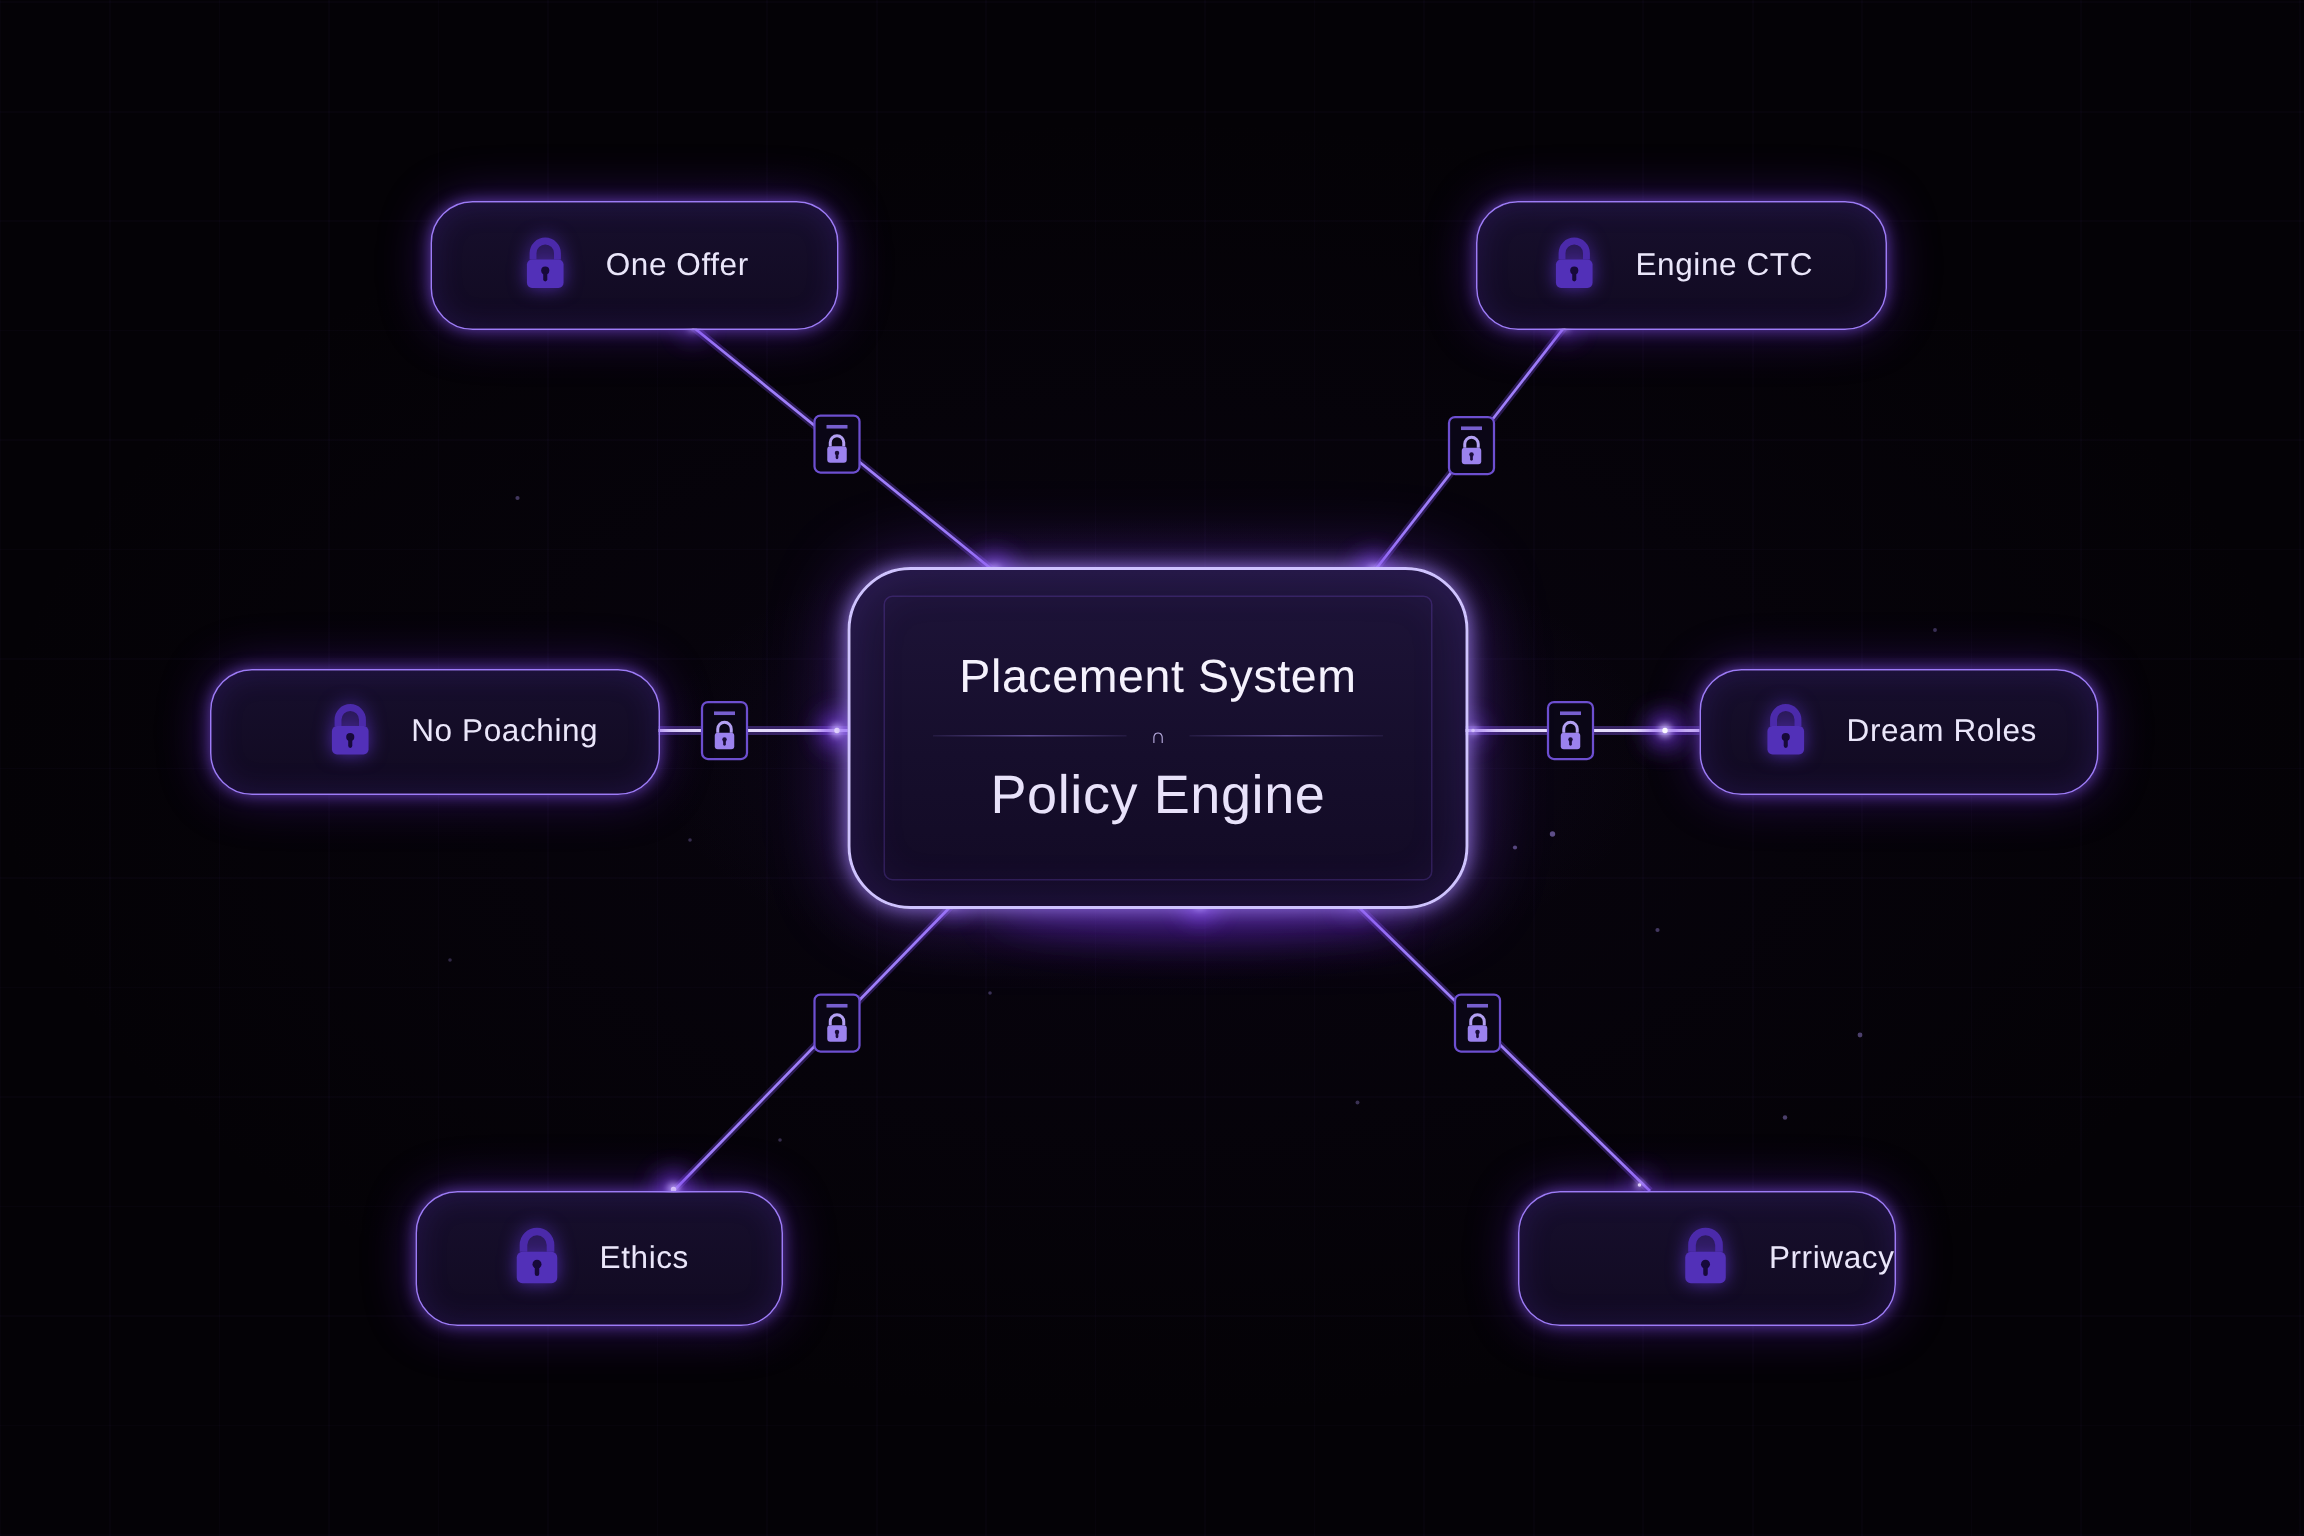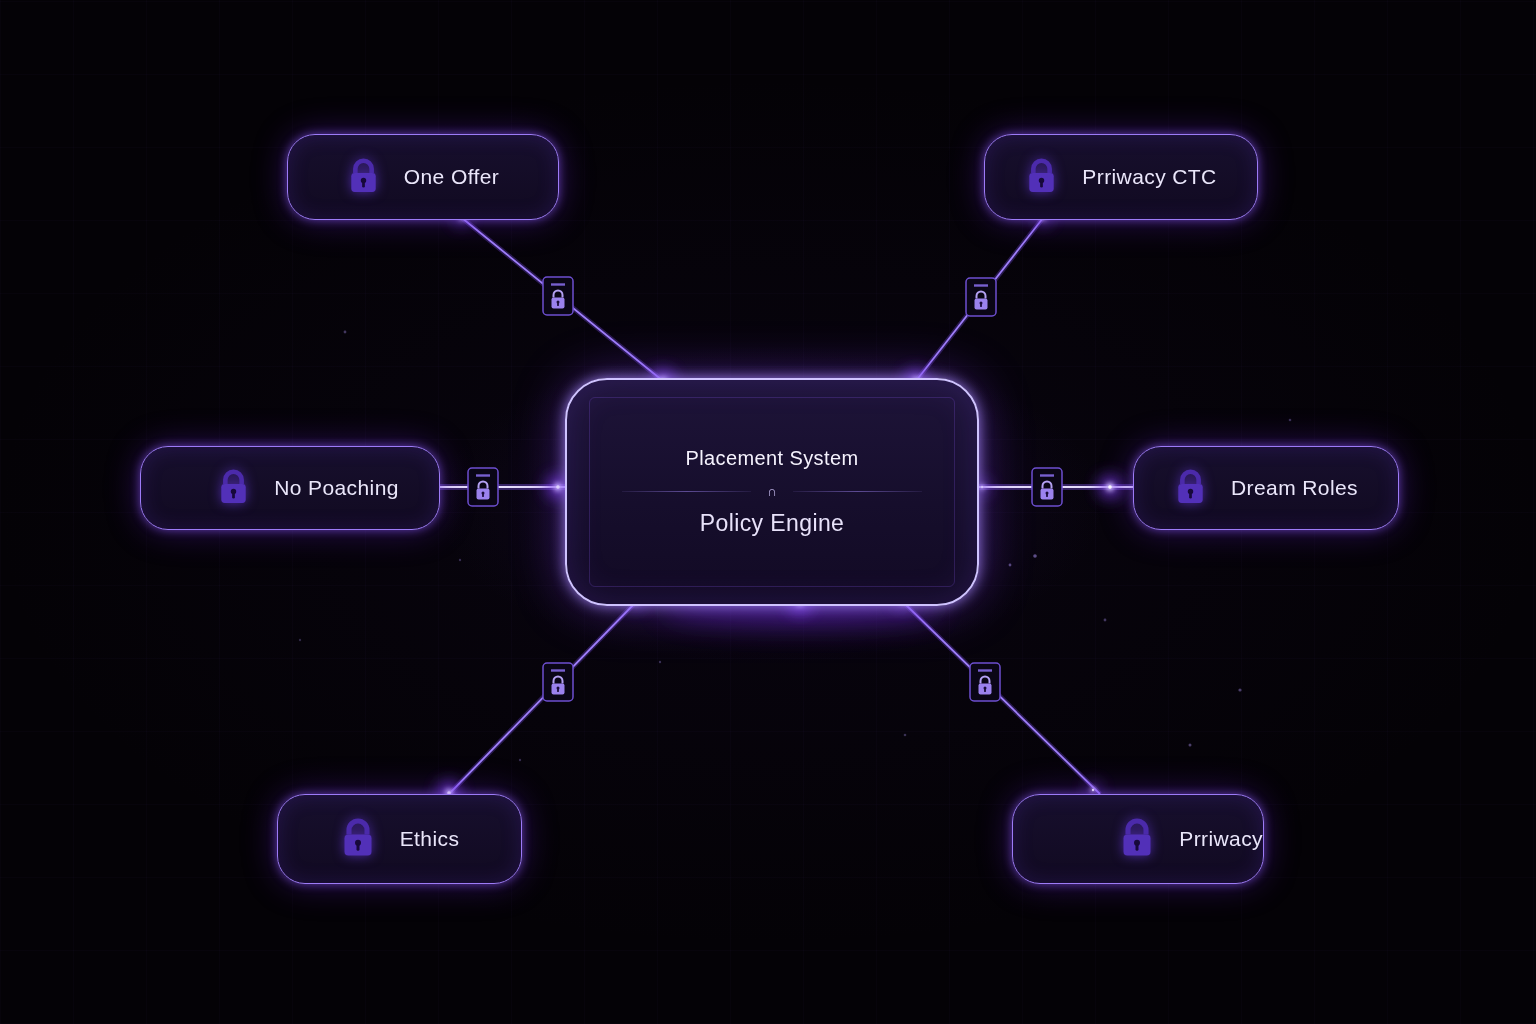--- a/index.html
+++ b/index.html
@@ -36,25 +36,25 @@
   .n-prriwacy    {left:1012px;top:794px;width:250px;height:88px;justify-content:flex-end;}
   .central{
     position:absolute;left:565px;top:378px;width:410px;height:224px;border-radius:42px;
     display:flex;flex-direction:column;align-items:center;justify-content:center;
     border:2px solid #cfc3ff;
     background:linear-gradient(180deg,#1e1439 0%,#160e2c 55%,#120a24 100%);
     box-shadow:0 0 14px rgba(167,139,250,.85),0 0 52px rgba(124,58,237,.45),
                inset 0 0 34px rgba(109,70,210,.22);
   }
   .central-inner{position:absolute;inset:17px 22px;border:1px solid rgba(139,92,246,.22);border-radius:6px;pointer-events:none;}
-  .central-title{color:#f5f2fd;font-size:20px;font-weight:500;letter-spacing:.4px;}
+  .central-title{color:#f5f2fd;font-size:31px;font-weight:500;letter-spacing:.4px;}
   .divider{display:flex;align-items:center;gap:16px;margin:14px 0 12px 0;width:300px;}
   .divider .dline{flex:1;height:1px;background:linear-gradient(90deg,rgba(148,123,230,.1),rgba(148,123,230,.55),rgba(148,123,230,.1));}
   .divider .dglyph{color:#c9bdf2;font-size:14px;line-height:1;opacity:.9;}
-  .central-subtitle{color:#e8e2fa;font-size:23px;font-weight:400;letter-spacing:.4px;}
+  .central-subtitle{color:#e8e2fa;font-size:36px;font-weight:400;letter-spacing:.4px;}
 </style>
 </head>
 <body>
 
 <div class="stage">
   <div class="grid"></div>
 
   <svg class="wires" width="1536" height="1024" viewBox="0 0 1536 1024">
     <defs>
       <filter id="b3" x="-200%" y="-200%" width="500%" height="500%">
@@ -169,21 +169,21 @@
 
   <div class="node n-minimum-ctc">
     <span class="lock">
       <svg viewBox="0 0 24 28" width="33" height="38">
           <path d="M6 11 V8 a6 6 0 0 1 12 0 v3" fill="none" stroke="#4b2aaa" stroke-width="3.4"></path>
           <rect x="3" y="11" width="18" height="14" rx="2.5" fill="#5230b8"></rect>
           <circle cx="12" cy="16.5" r="2" fill="#17093a"></circle>
           <rect x="11" y="17.2" width="2" height="4.6" rx="1" fill="#17093a"></rect>
         </svg>
     </span>
-    <span class="node-label">Prriwacy CTC</span>
+    <span class="node-label">Engine CTC</span>
   </div>
 
   <div class="node n-no-poaching">
     <span class="lock">
       <svg viewBox="0 0 24 28" width="33" height="38">
           <path d="M6 11 V8 a6 6 0 0 1 12 0 v3" fill="none" stroke="#4b2aaa" stroke-width="3.4"></path>
           <rect x="3" y="11" width="18" height="14" rx="2.5" fill="#5230b8"></rect>
           <circle cx="12" cy="16.5" r="2" fill="#17093a"></circle>
           <rect x="11" y="17.2" width="2" height="4.6" rx="1" fill="#17093a"></rect>
         </svg>

